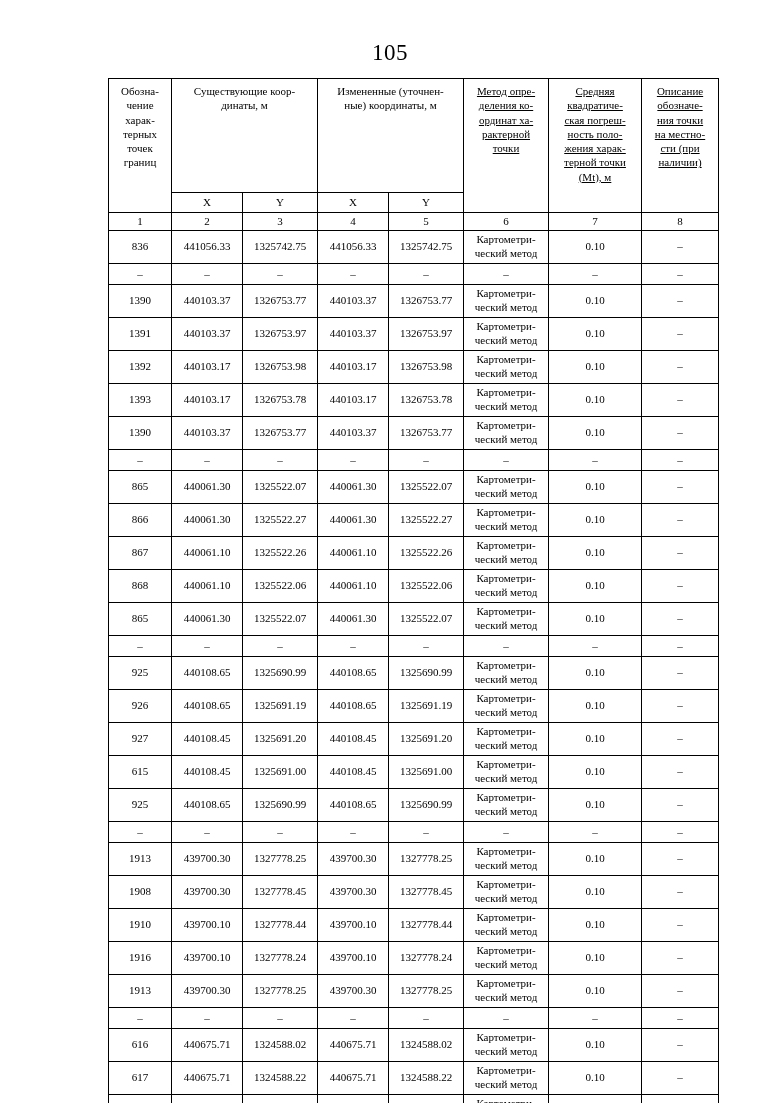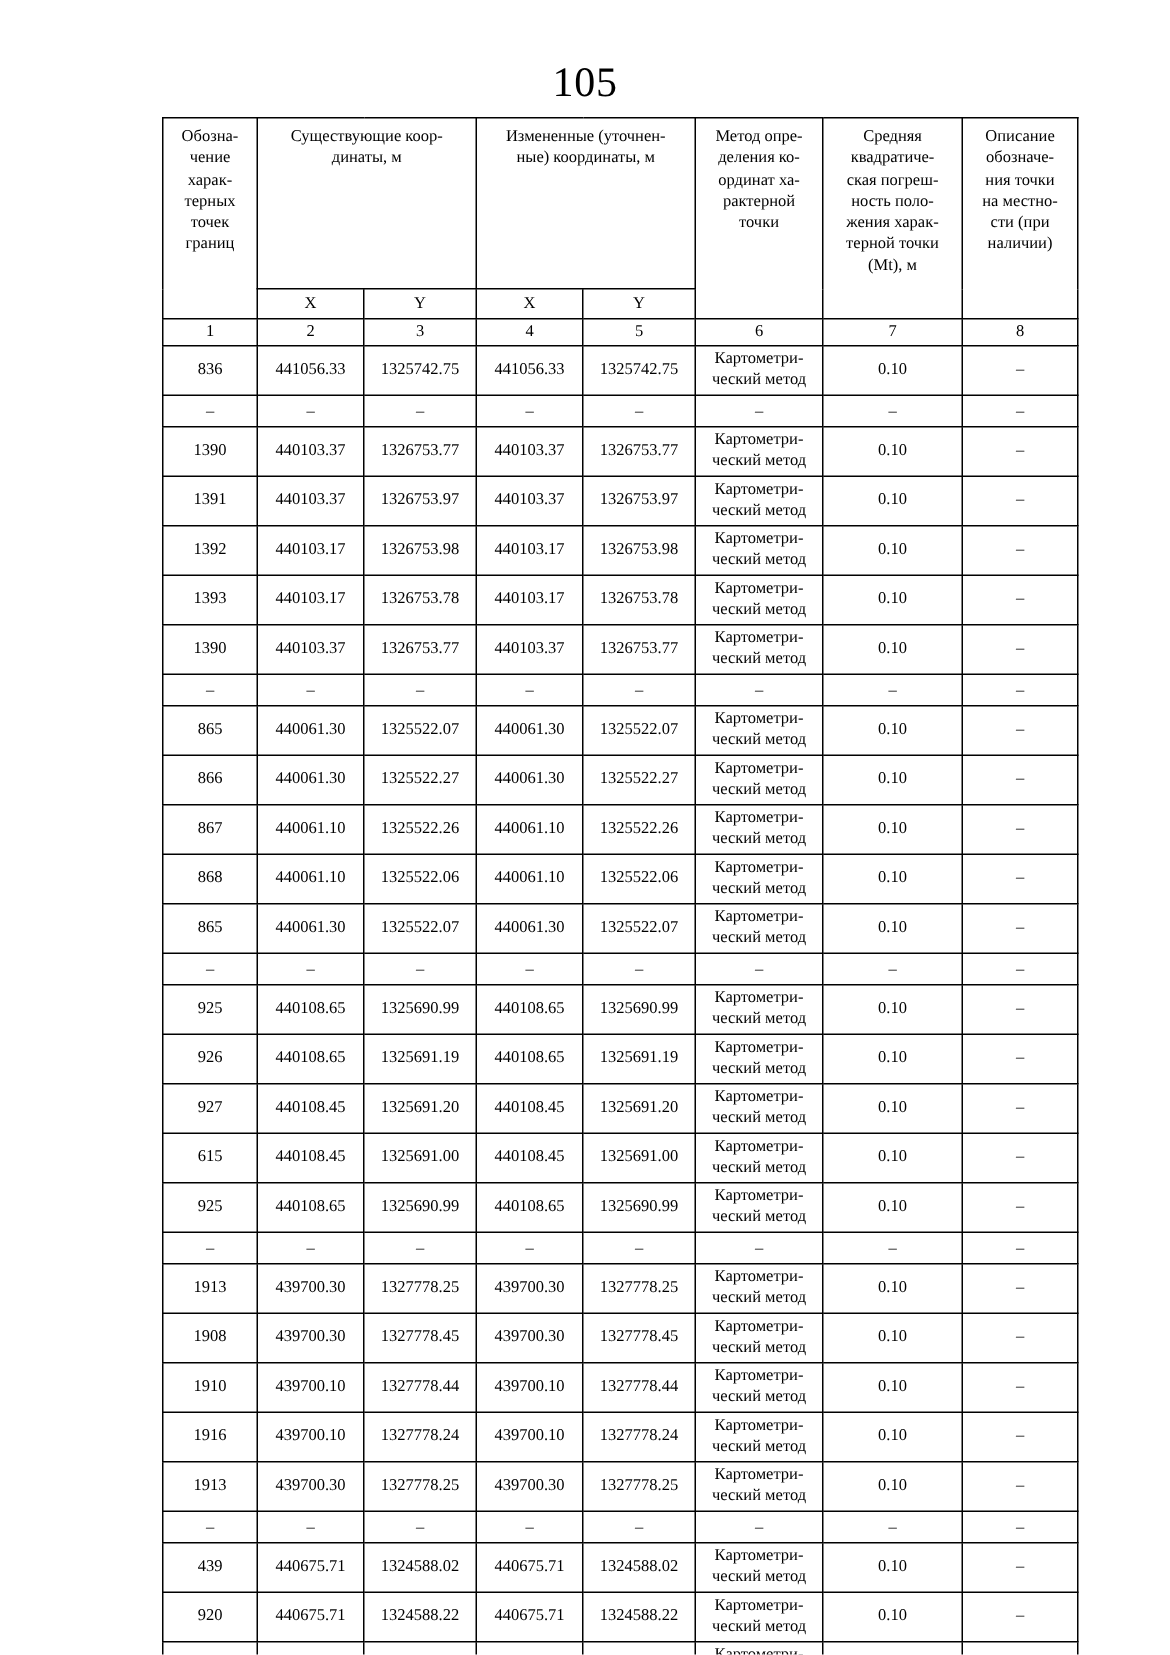--- a/index.html
+++ b/index.html
@@ -24,21 +24,21 @@
     width: 780px;
     height: 1103px;
   }
 
   .page-number {
     position: absolute;
     top: 40px;
     left: 0;
     width: 780px;
     text-align: center;
-    font-size: 28px;
+    font-size: 23px;
     letter-spacing: 0.5px;
   }
 
   table.coords {
     position: absolute;
     left: 108px;
     top: 78px;
     width: 610px;
     border-collapse: collapse;
     table-layout: fixed;
@@ -71,20 +71,21 @@
     height: 107px;
     vertical-align: top;
     padding-top: 5px;
     line-height: 1.30;
   }
   thead td.head-tall {
     height: 127px;
     vertical-align: top;
     padding-top: 5px;
     line-height: 1.30;
+    text-decoration: underline;
   }
   thead td.head-group {
     height: 107px;
     vertical-align: top;
     padding-top: 5px;
     line-height: 1.30;
   }
   thead td.head-xy {
     height: 19px;
     padding: 0 2px;
@@ -408,31 +409,31 @@
           <td>–</td>
           <td>–</td>
           <td>–</td>
           <td>–</td>
           <td>–</td>
           <td>–</td>
           <td>–</td>
           <td>–</td>
         </tr>
         <tr class="">
-          <td>439</td>
+          <td>616</td>
           <td>440675.71</td>
           <td>1324588.02</td>
           <td>440675.71</td>
           <td>1324588.02</td>
           <td class="method">Картометри-<br>ческий метод</td>
           <td>0.10</td>
           <td>–</td>
         </tr>
         <tr class="">
-          <td>920</td>
+          <td>617</td>
           <td>440675.71</td>
           <td>1324588.22</td>
           <td>440675.71</td>
           <td>1324588.22</td>
           <td class="method">Картометри-<br>ческий метод</td>
           <td>0.10</td>
           <td>–</td>
         </tr>
         <tr class="">
           <td>618</td>

